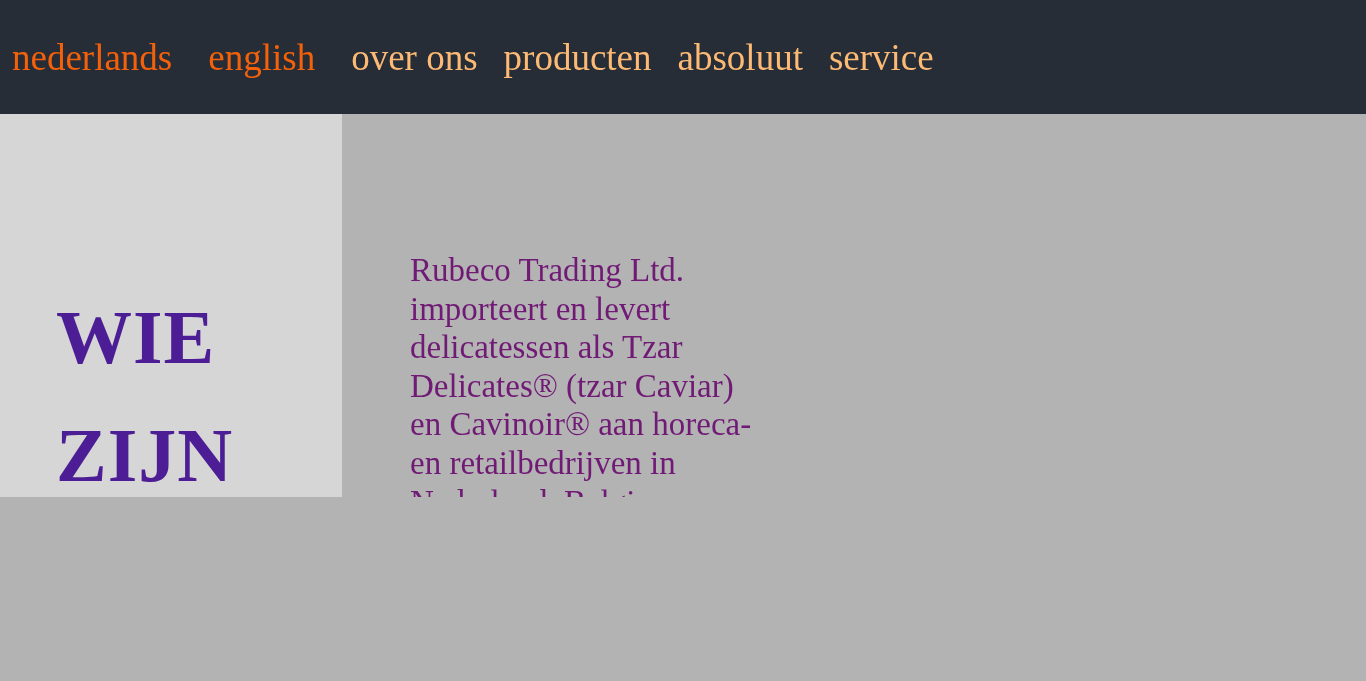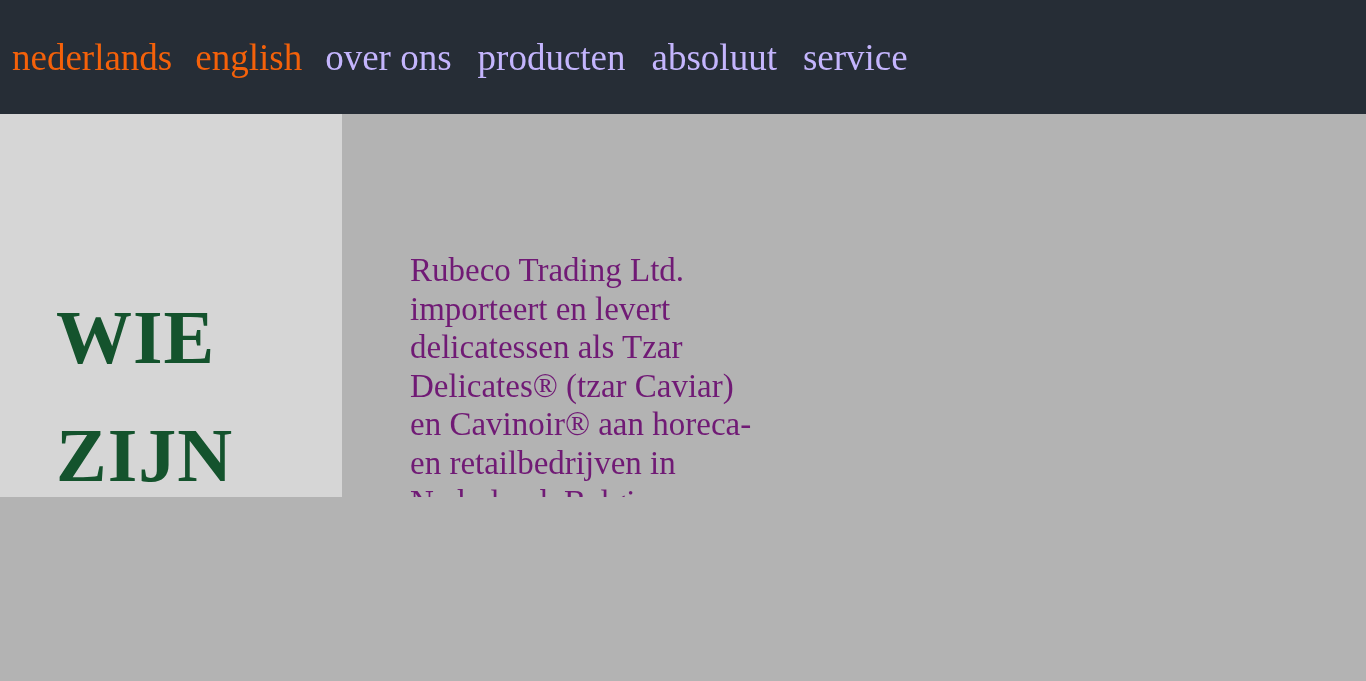--- a/index.html
+++ b/index.html
@@ -30,33 +30,33 @@
     display: flex;
     align-items: center;
     box-sizing: border-box;
     padding-left: 12px;
   }
 
   .nav-item {
     font-family: "Liberation Serif", serif;
     font-size: 37px;
     line-height: 1;
-    color: #c4b5fd;
+    color: #fdba74;
     white-space: nowrap;
     text-decoration: none;
     cursor: pointer;
   }
 
   .nav-item.lang {
     color: #f4610a;
   }
 
   
   .nav-item + .nav-item { margin-left: 26px; }
-  .nav-item.gap-lang    { margin-left: 23px; text-align: center; }
+  .nav-item.gap-lang    { margin-left: 36px; text-align: center; }
   .nav-item.gap-wide    { }
 
   
   #content {
     position: absolute;
     top: 114px;
     left: 0;
     width: 1366px;
     height: 567px;
     background: #b3b3b3;
@@ -73,21 +73,21 @@
 
   #headline {
     position: absolute;
     top: 114px;
     left: 56px;
     width: 260px;
     font-family: "Liberation Serif", serif;
     font-weight: bold;
     font-size: 76px;
     line-height: 1.55;
-    color: #14532d;
+    color: #4c1d95;
     letter-spacing: 1px;
   }
 
   #headline .line { display: block; }
 
   .text-col {
     position: absolute;
     top: 104px;
     font-family: "Liberation Serif", serif;
     font-size: 33px;

